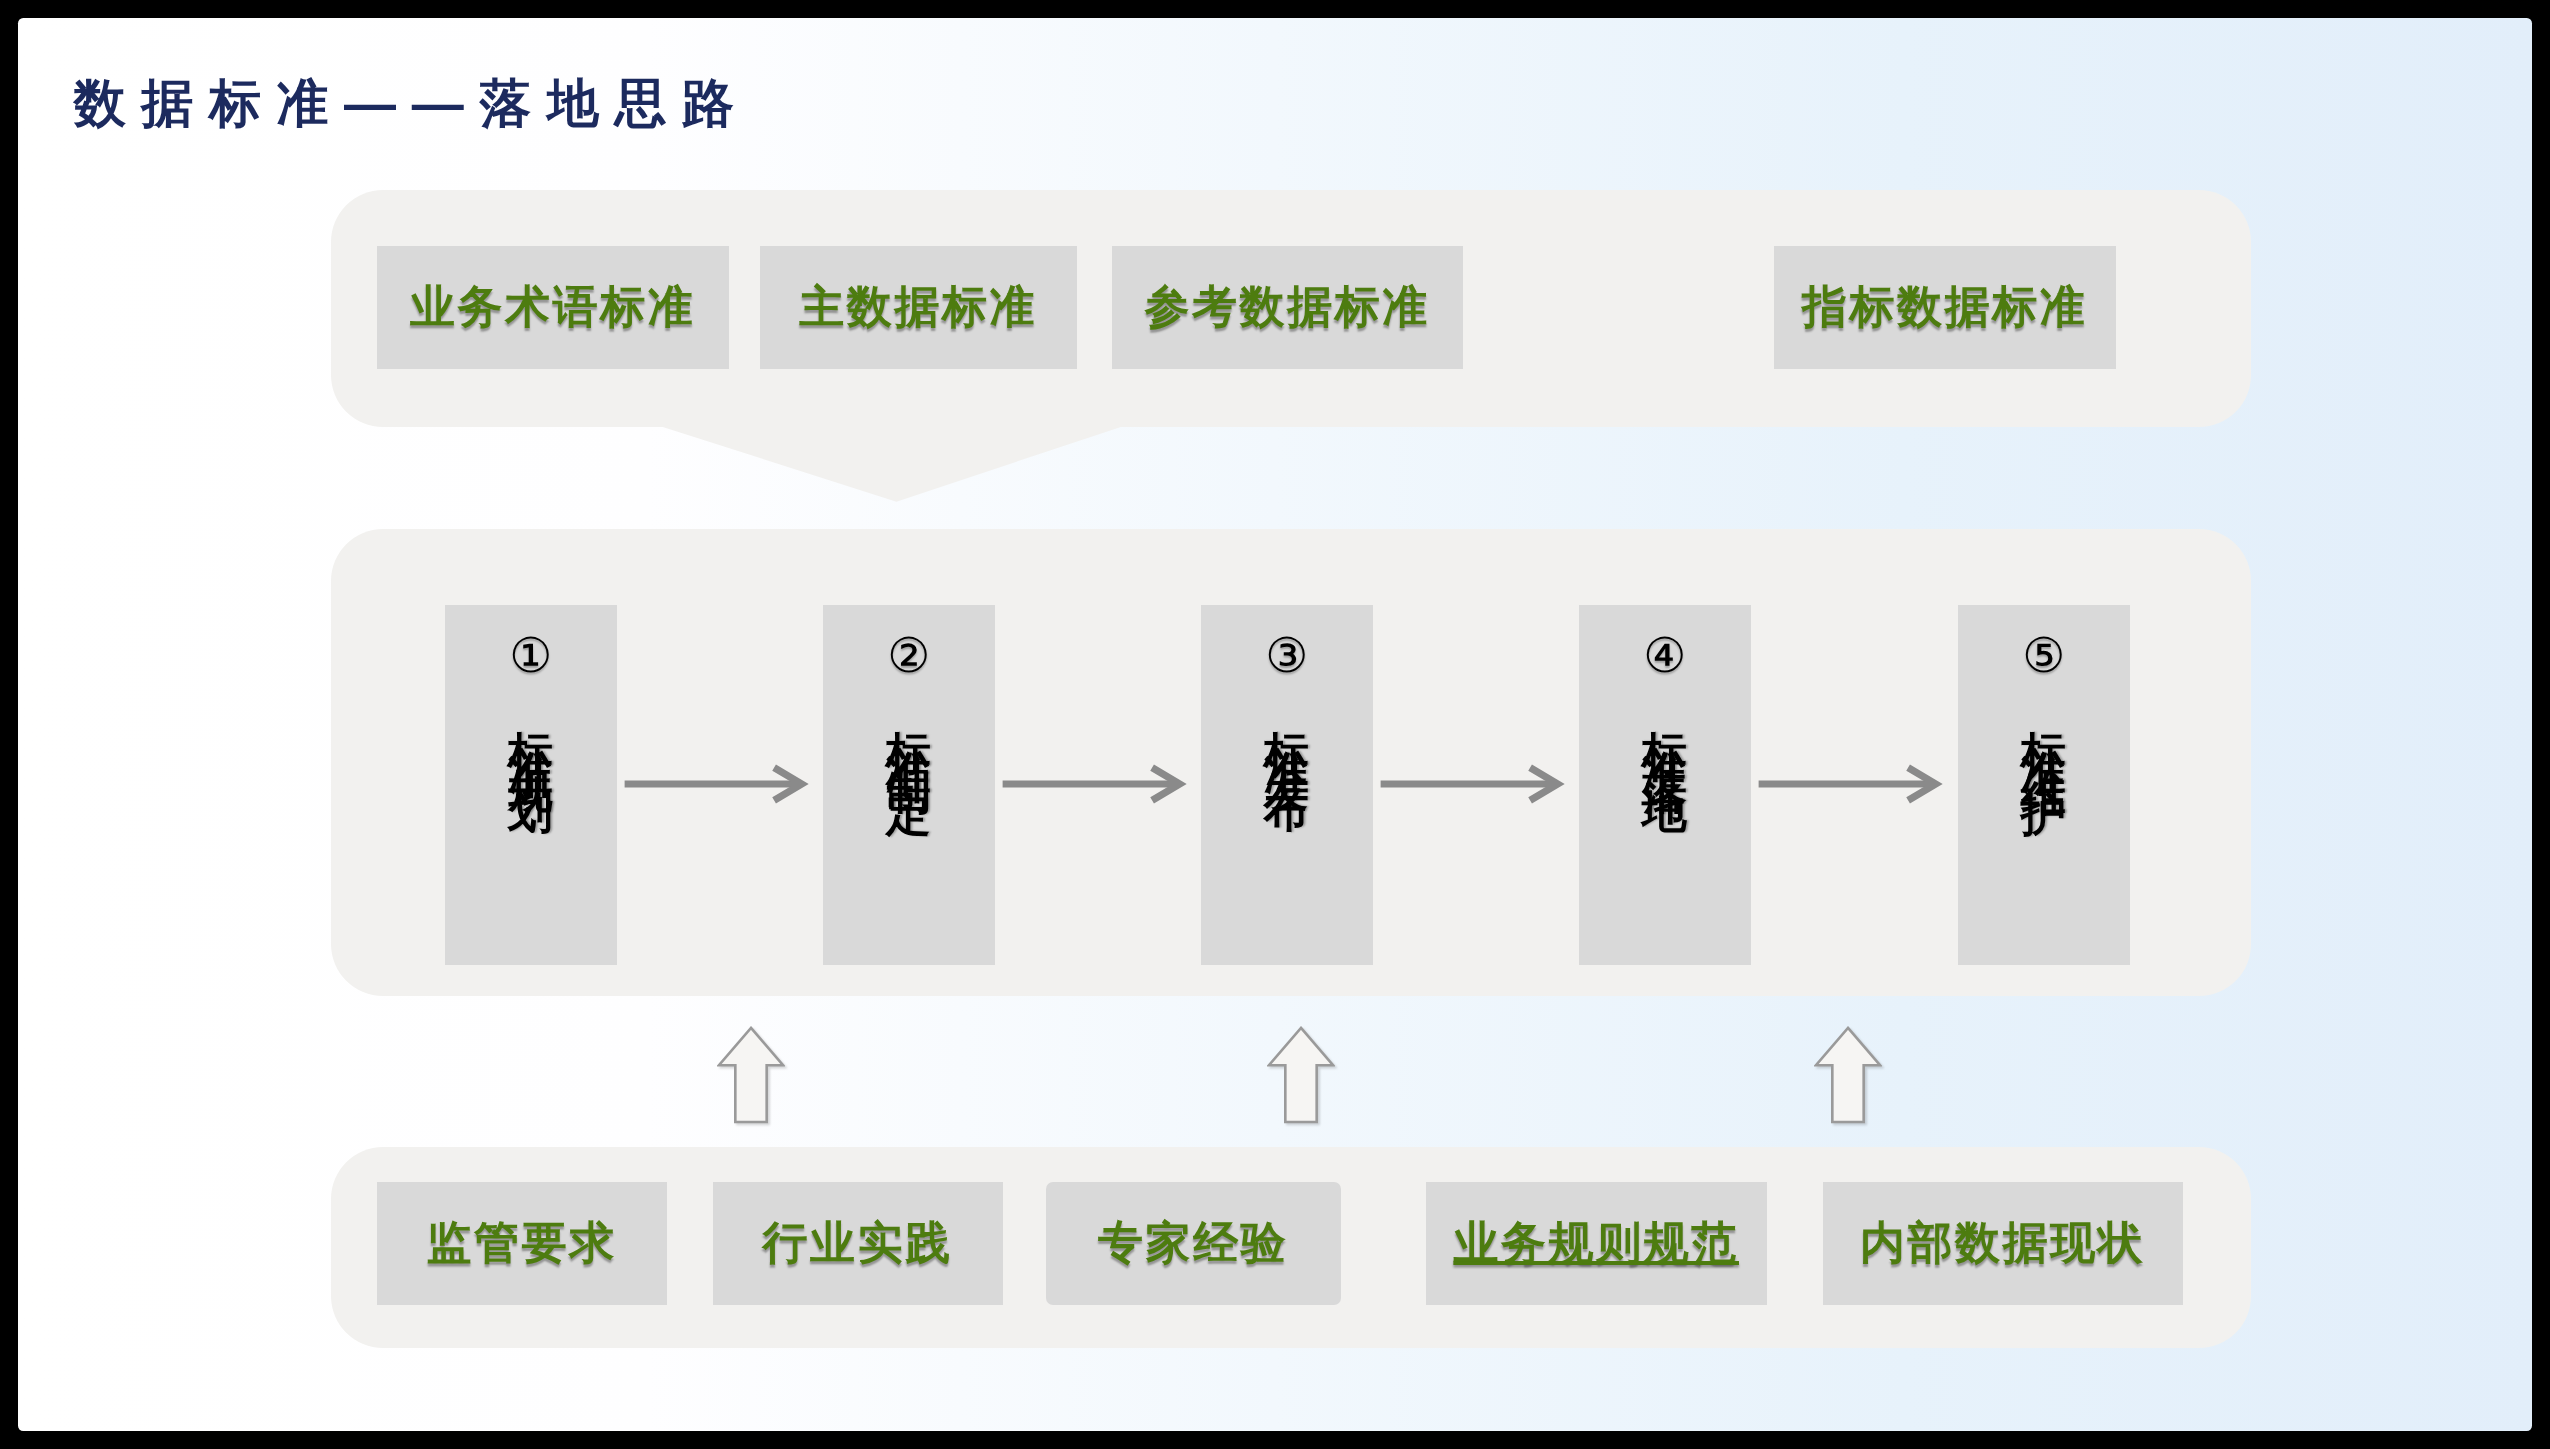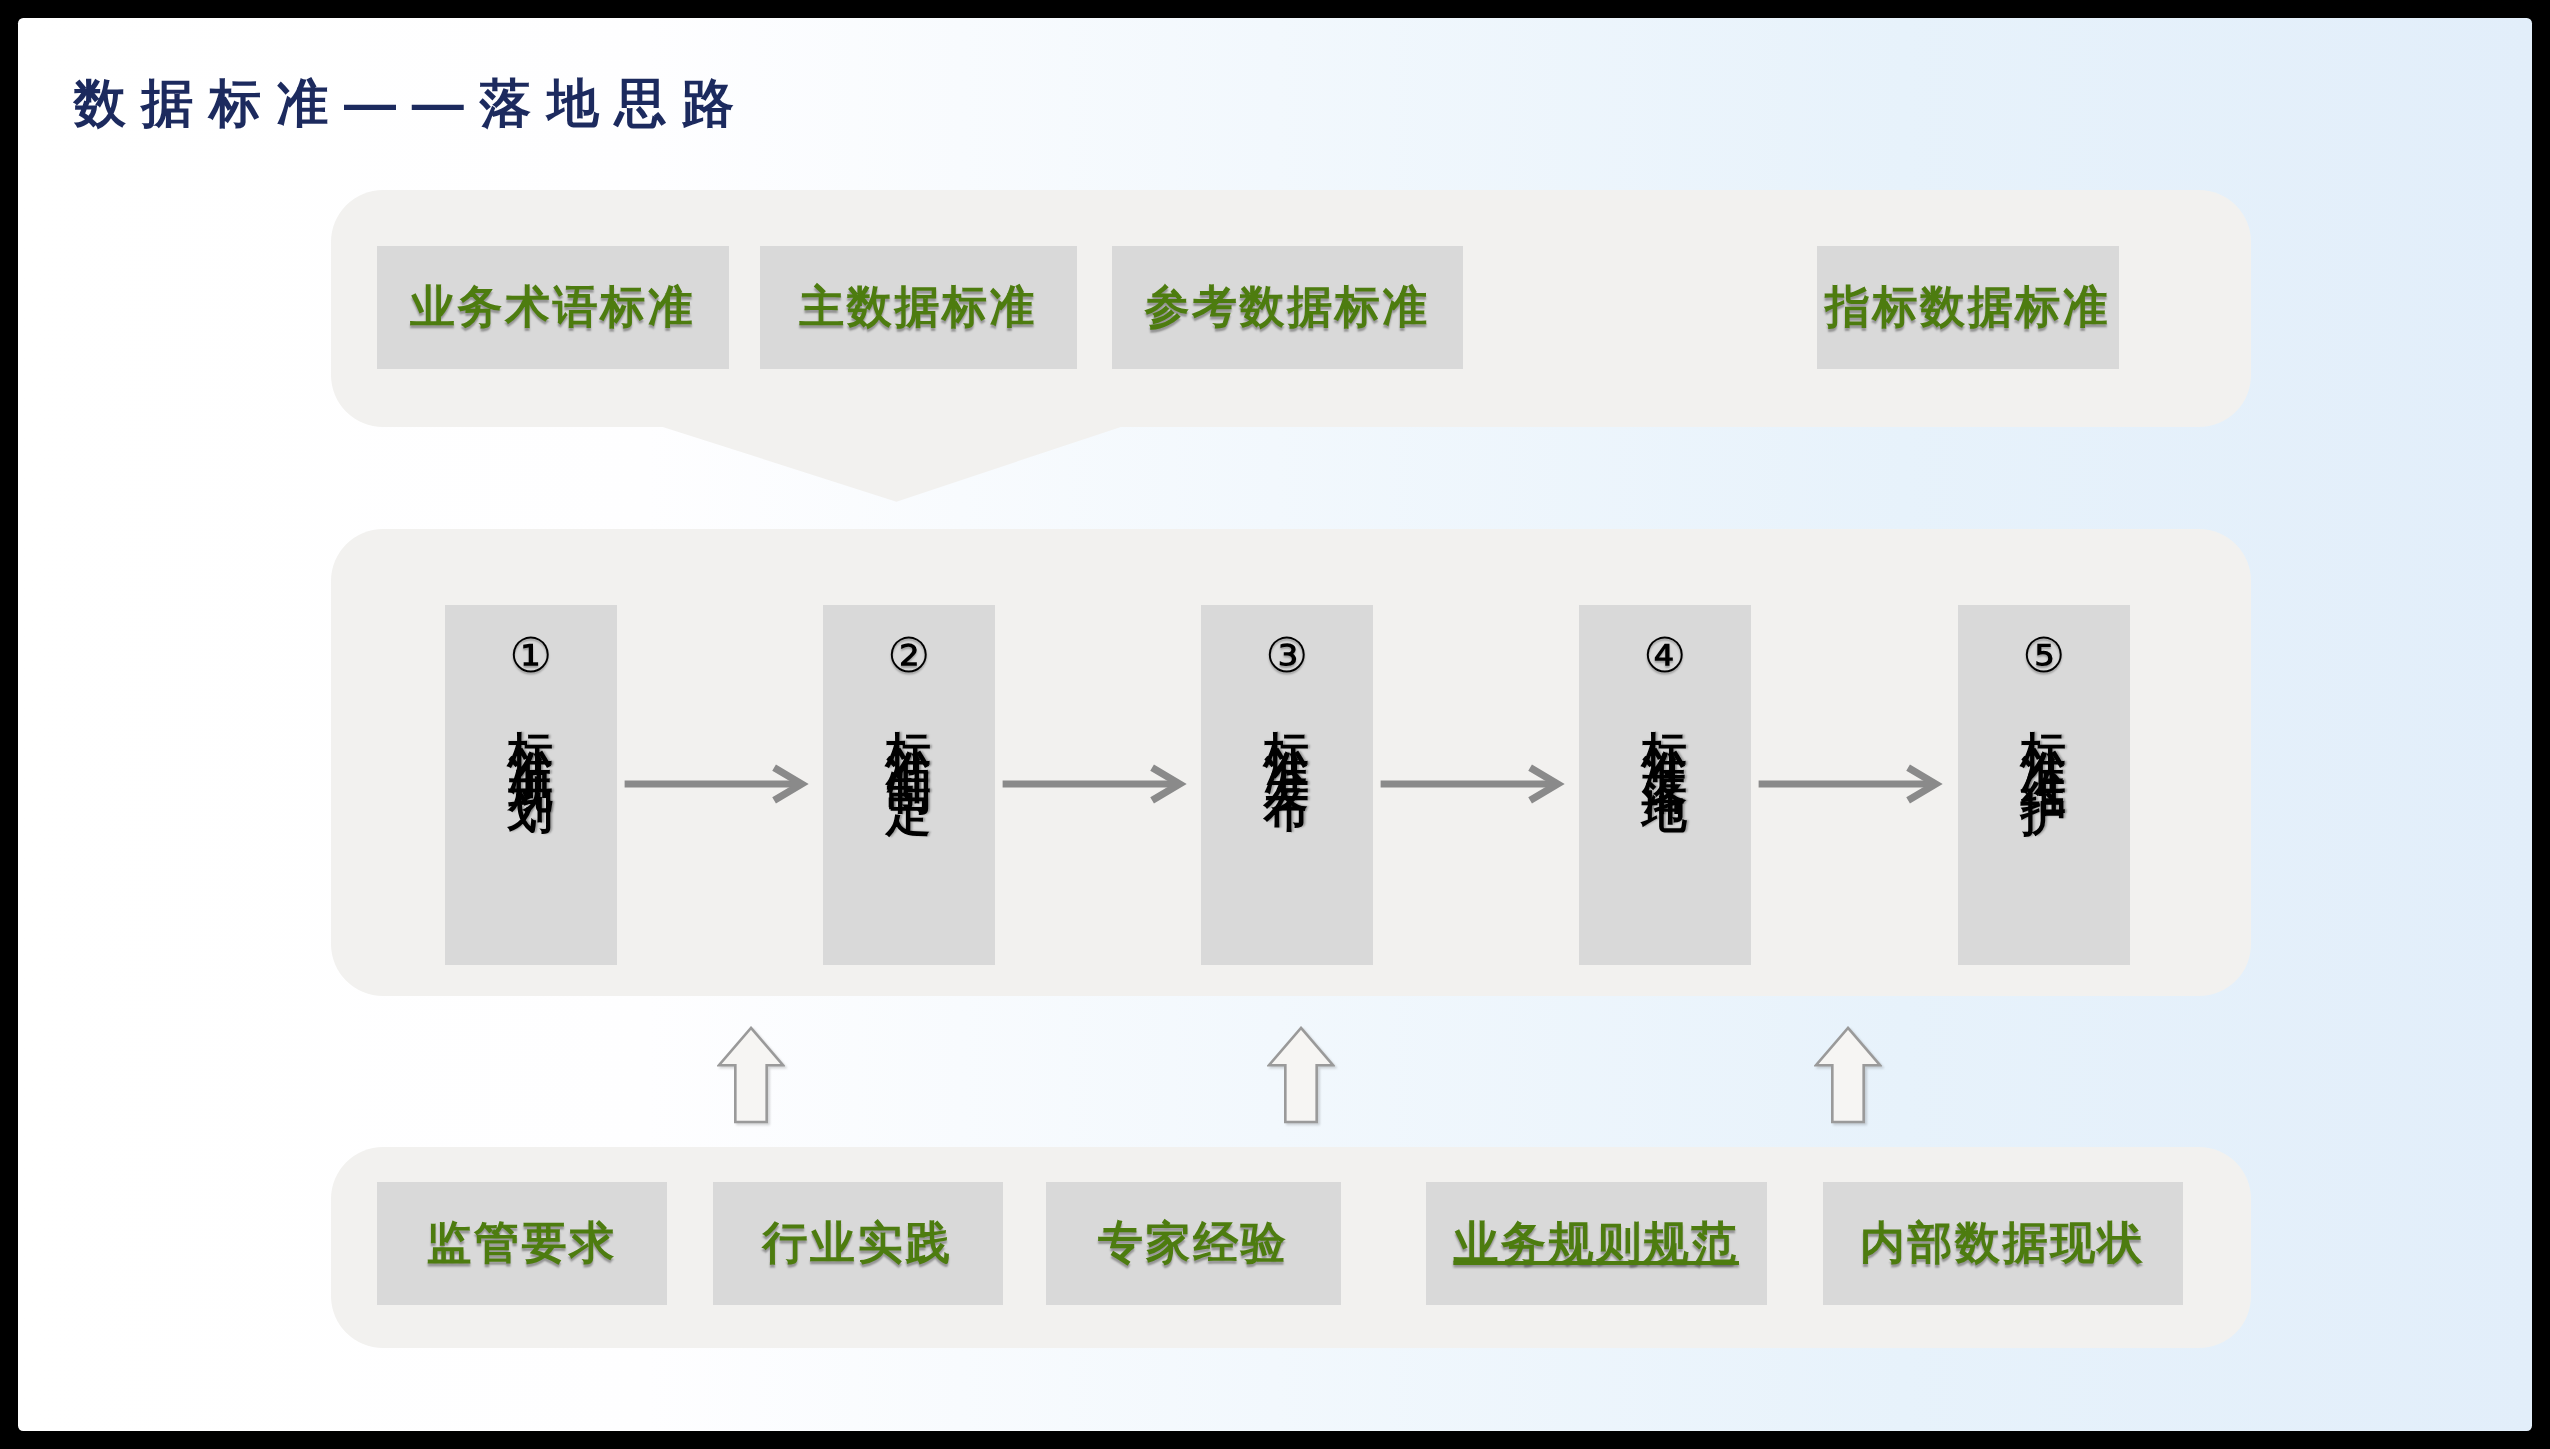--- a/index.html
+++ b/index.html
@@ -47,26 +47,26 @@
     letter-spacing:2.6px;
     text-shadow:0 2.6px 2px rgba(0,0,0,0.32);
     white-space:nowrap;
   }
   
   .trow{top:228px;height:123px;}
   .tb1{left:359px;width:352px;}
   .tb2{left:742px;width:317px;}
   .tb3{left:1094px;width:351px;}
   .tb4{left:1478px;width:349px;}
-  .tb5{left:1799px;width:302px;}
+  .tb5{left:1756px;width:342px;}
   
   .brow{top:1164px;height:123px;}
   .bb1{left:359px;width:290px;}
   .bb2{left:695px;width:290px;}
-  .bb3{left:1028px;width:295px;}
+  .bb3{left:1028px;width:295px;border-radius:7px;}
   .bb4{left:1408px;width:341px;text-decoration:underline;}
   .bb5{left:1805px;width:360px;}
   
   .step{
     position:absolute;
     top:587px;width:172px;height:360px;
     background:#d9d9d9;
     display:flex;flex-direction:column;align-items:center;
     padding-top:25px;box-sizing:border-box;
     color:#000;

